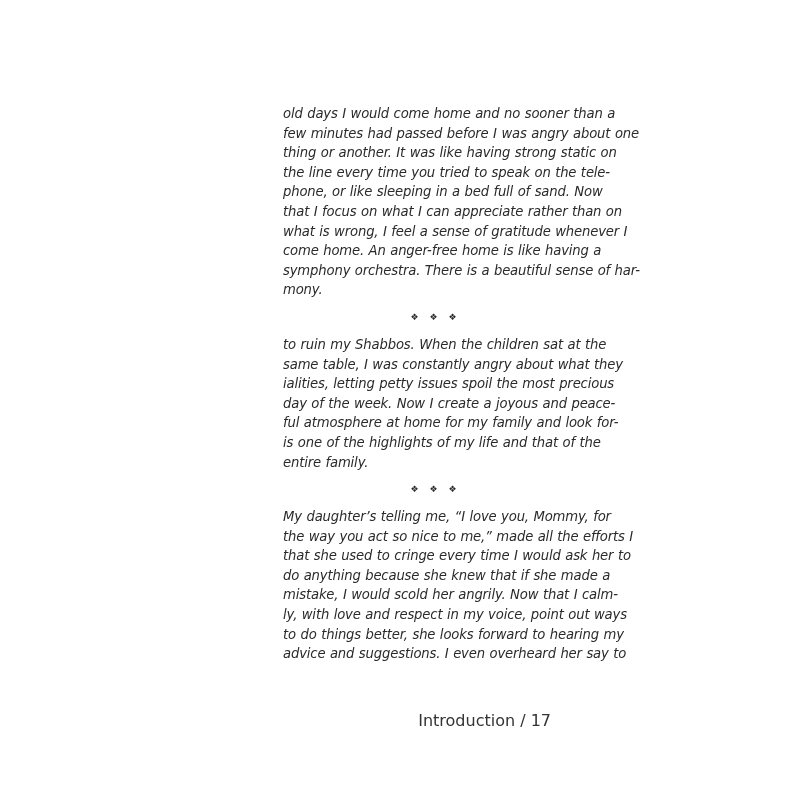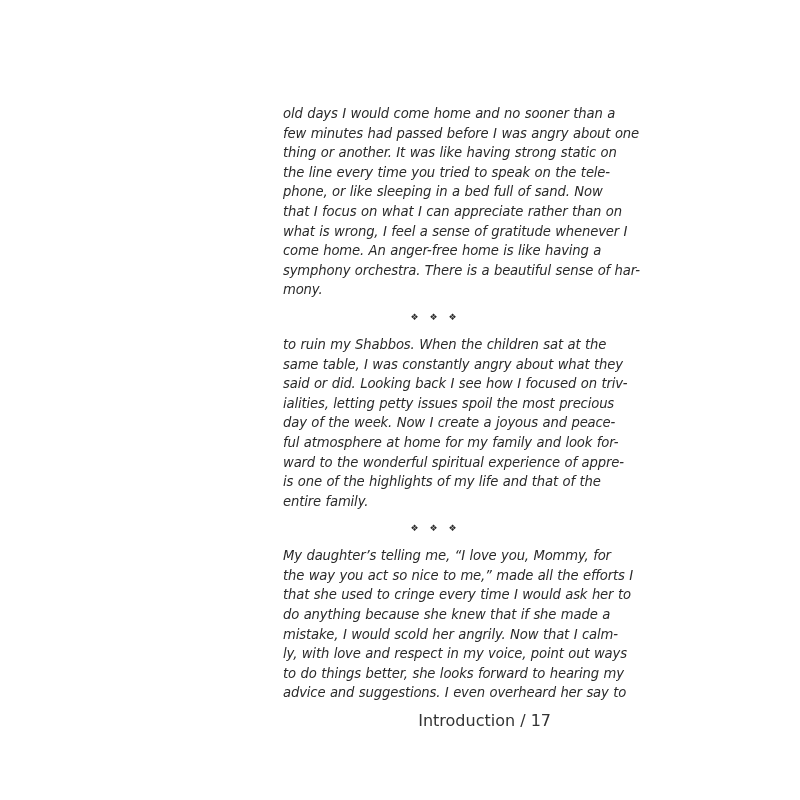--- a/index.html
+++ b/index.html
@@ -79,25 +79,23 @@
     <span class="line">come home. An anger-free home is like having a</span>
     <span class="line">symphony orchestra. There is a beautiful sense of har-</span>
     <span class="line last">mony.</span>
   </div>
 
   <div class="ornament">❖ ❖ ❖</div>
 
   <div class="para">
     <span class="line">to ruin my Shabbos. When the children sat at the</span>
     <span class="line">same table, I was constantly angry about what they</span>
-    <span class="line">said or did. Looking back I see how I focused on triv-</span>
     <span class="line">ialities, letting petty issues spoil the most precious</span>
     <span class="line">day of the week. Now I create a joyous and peace-</span>
     <span class="line">ful atmosphere at home for my family and look for-</span>
-    <span class="line">ward to the wonderful spiritual experience of appre-</span>
     <span class="line">is one of the highlights of my life and that of the</span>
     <span class="line last">entire family.</span>
   </div>
 
   <div class="ornament">❖ ❖ ❖</div>
 
   <div class="para">
     <span class="line">My daughter’s telling me, “I love you, Mommy, for</span>
     <span class="line">the way you act so nice to me,” made all the efforts I</span>
     <span class="line">that she used to cringe every time I would ask her to</span>

